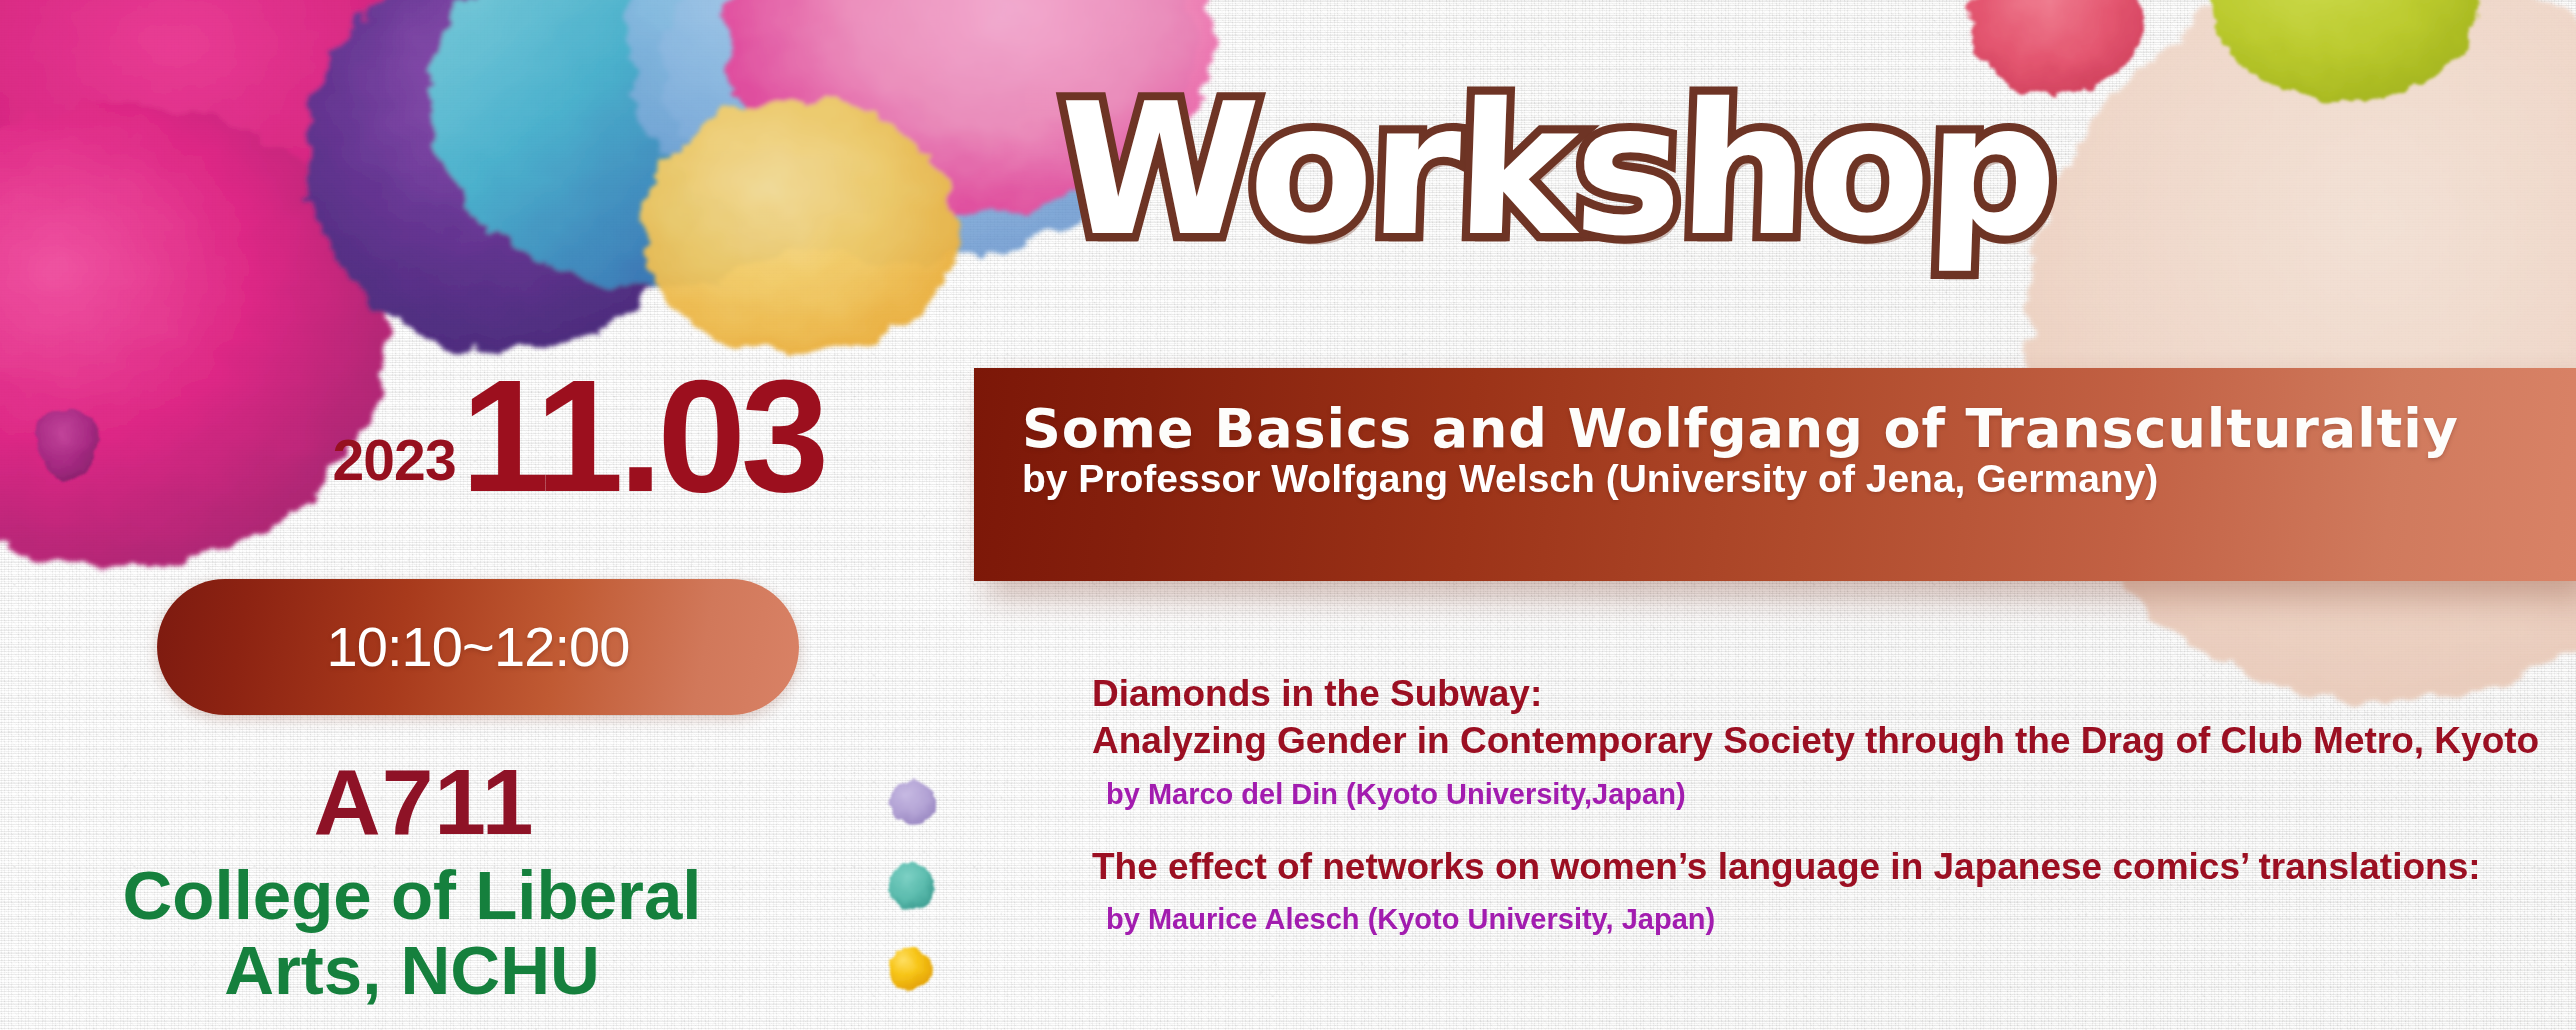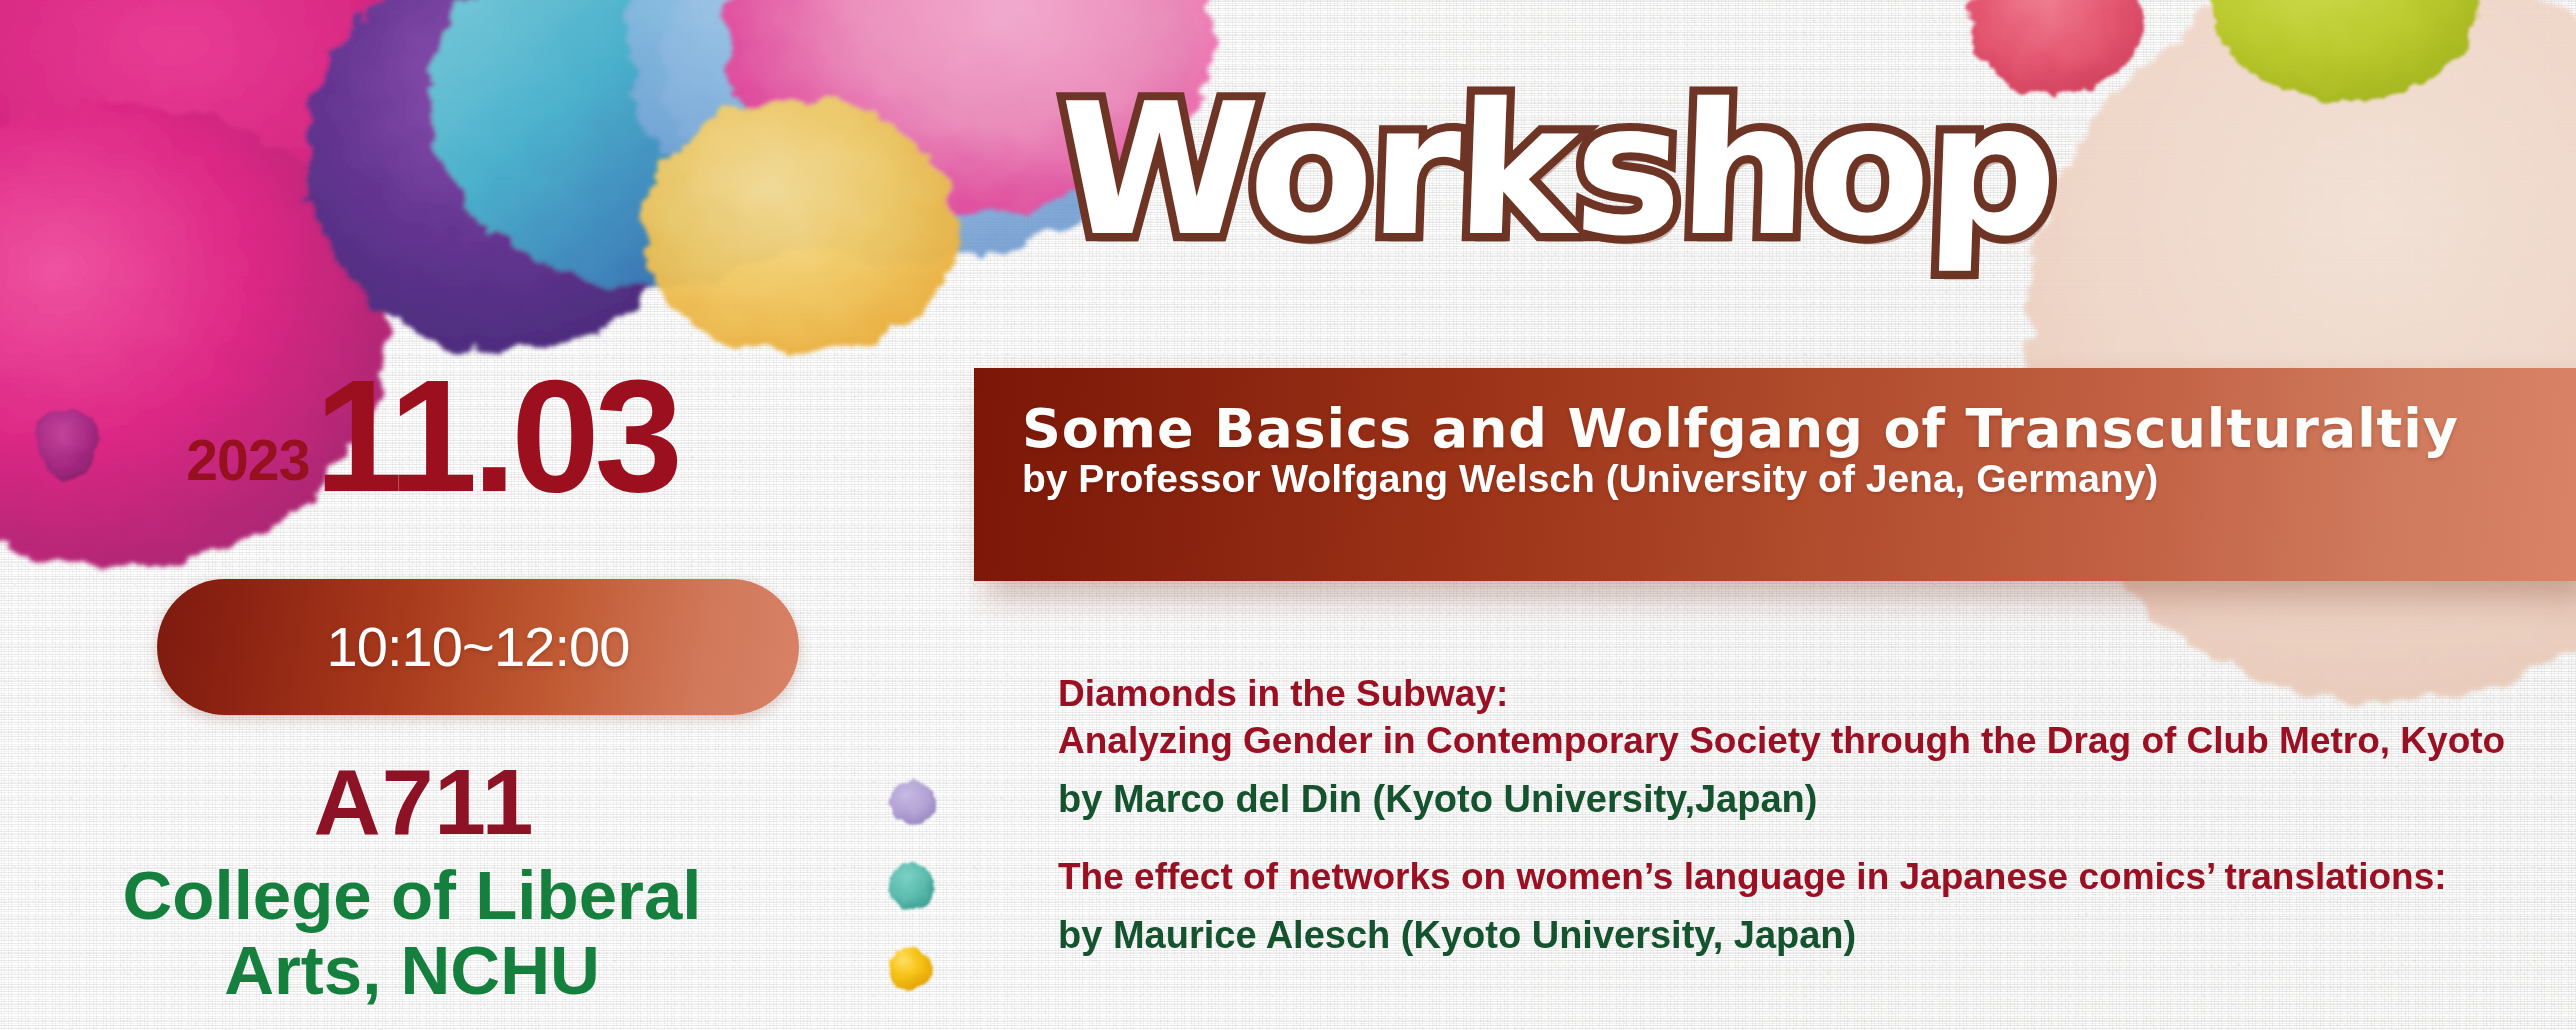--- a/index.html
+++ b/index.html
@@ -43,21 +43,21 @@
 
   
   .blobs{ position:absolute; inset:0; z-index:1; pointer-events:none; }
   .blobs svg{ display:block; width:2576px; height:1030px; }
 
   
   .left-col{ position:absolute; left:0; top:0; width:859px; height:1030px; z-index:5; }
 
   .date-row{
     position:absolute; left:0; top:371px; width:824px;
-    display:flex; align-items:flex-end; justify-content:center;
+    display:flex; align-items:flex-end; justify-content:flex-end;
     gap:5.2px;
     padding-left:40px;
   }
   .year{
     font-size:57px; font-weight:700; color:#96101f;
     letter-spacing:-0.9px; line-height:1; padding-bottom:12px;
     font-family:"Liberation Sans", sans-serif;
   }
   .mmdd{
     font-size:159px; font-weight:700; color:#9c0f1e;
@@ -133,24 +133,24 @@
     text-shadow:0 1.7px 3.4px rgba(80,20,10,.22);
   }
 
   .talks{
     position:absolute; left:1058px; top:670px; width:1511px; z-index:6;
   }
   .talk{ margin-bottom:31px; }
   .talk-title{
     color:#9b0f22; font-size:37px; font-weight:700; line-height:1.28;
   }
-  .talk-title span{ display:block; }
+  .talk-title span{ display:block;margin-left:34px; }
   .talk-by{
     margin-top:12px;
-    color:#14532d; font-size:38px; font-weight:700; line-height:1.2;
+    color:#a21caf; font-size:29px; font-weight:700; line-height:1.2;margin-left:48px;
   }
 </style>
 </head>
 <body>
 
 <div id="poster">
 
   <div class="paper"></div>
 
   <div class="blobs">

